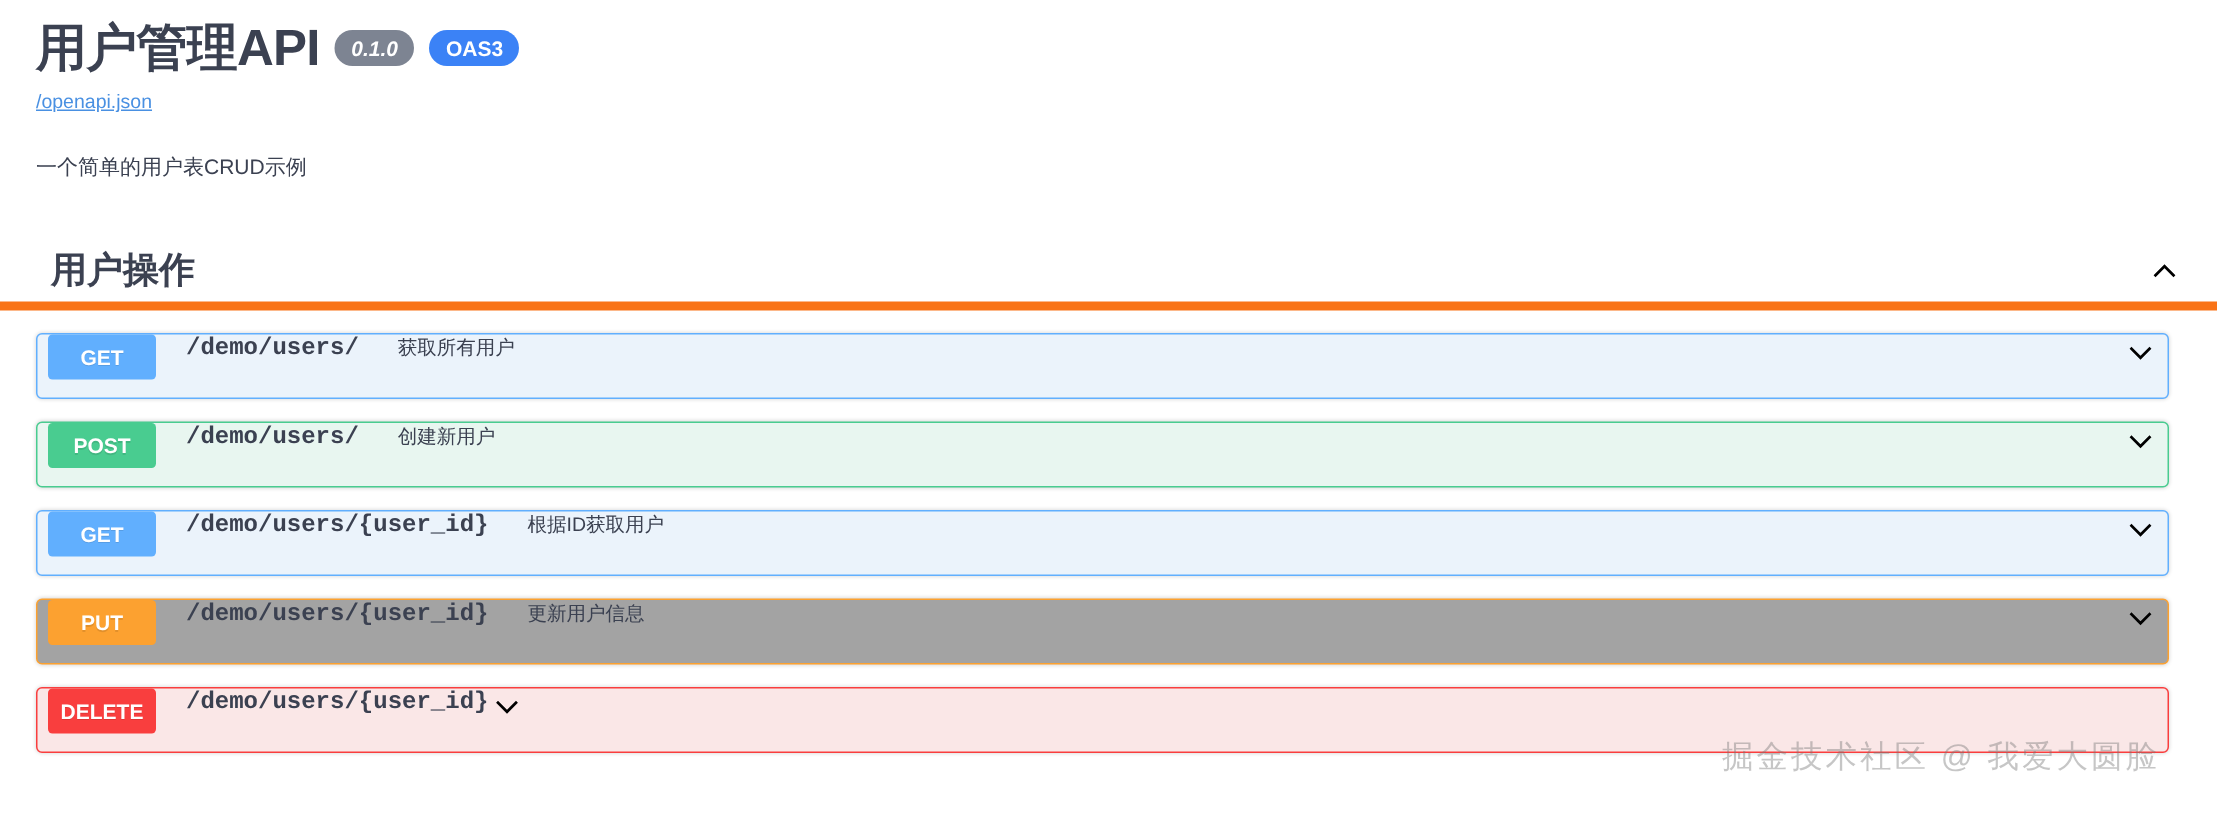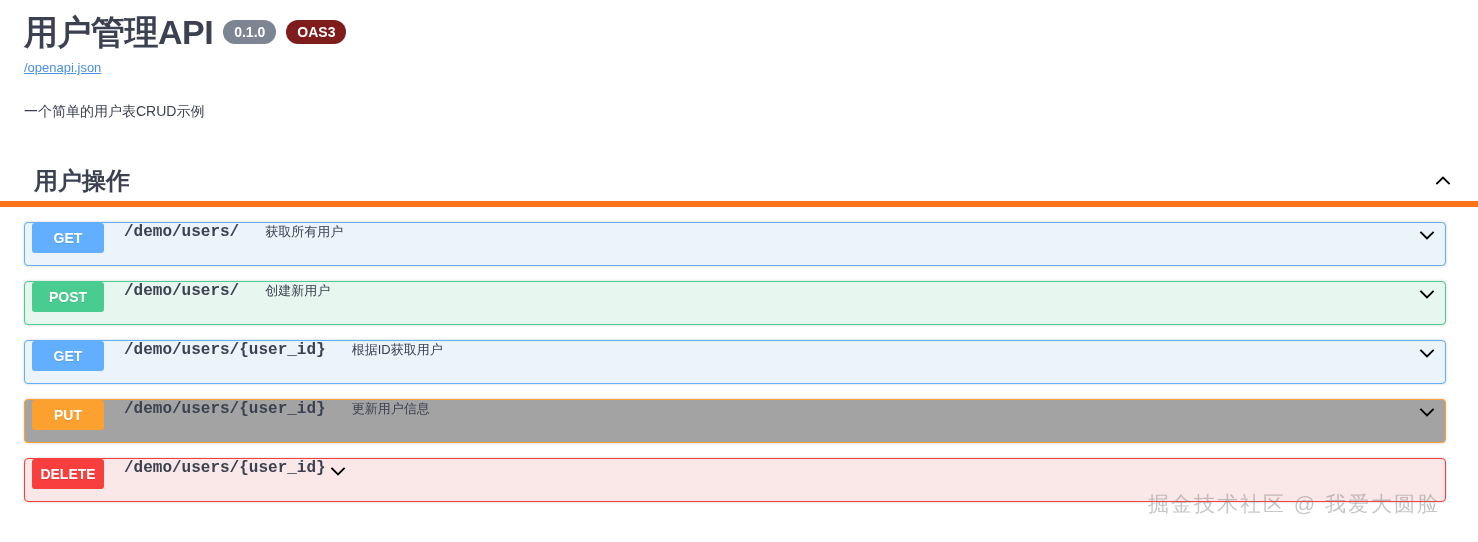--- a/index.html
+++ b/index.html
@@ -36,22 +36,22 @@
     justify-content: center;
     height: 24px;
     padding: 0 11px;
     border-radius: 12px;
     font-size: 14px;
     font-weight: bold;
     color: #ffffff;
     line-height: 24px;
     white-space: nowrap;
   }
-  .badge-version { background: #7d8492; }
-  .badge-oas { background: #7f1d1d; }
+  .badge-version { background: #7d8492; font-style: italic; }
+  .badge-oas { background: #3b82f6; }
 
   .spec-link {
     display: block;
     margin-top: 6px;
     font-size: 13px;
     color: #4990e2;
     text-decoration: underline;
     cursor: pointer;
     white-space: nowrap;
   }

